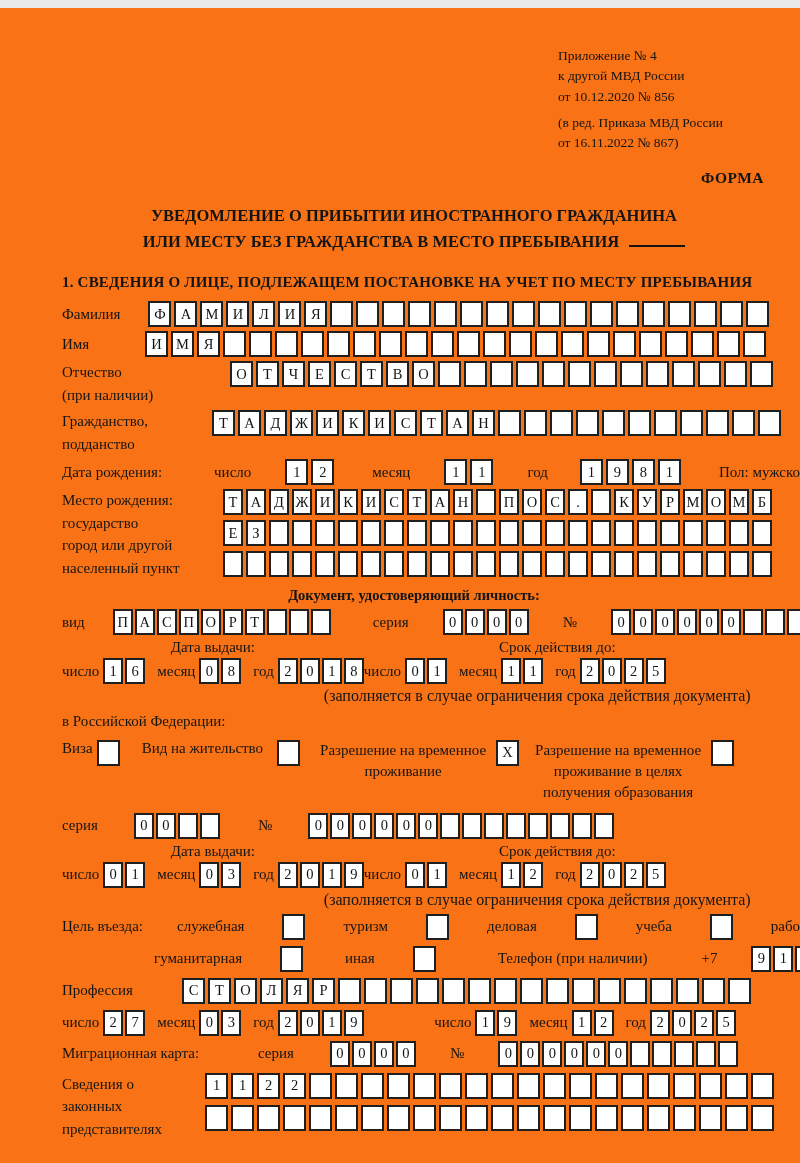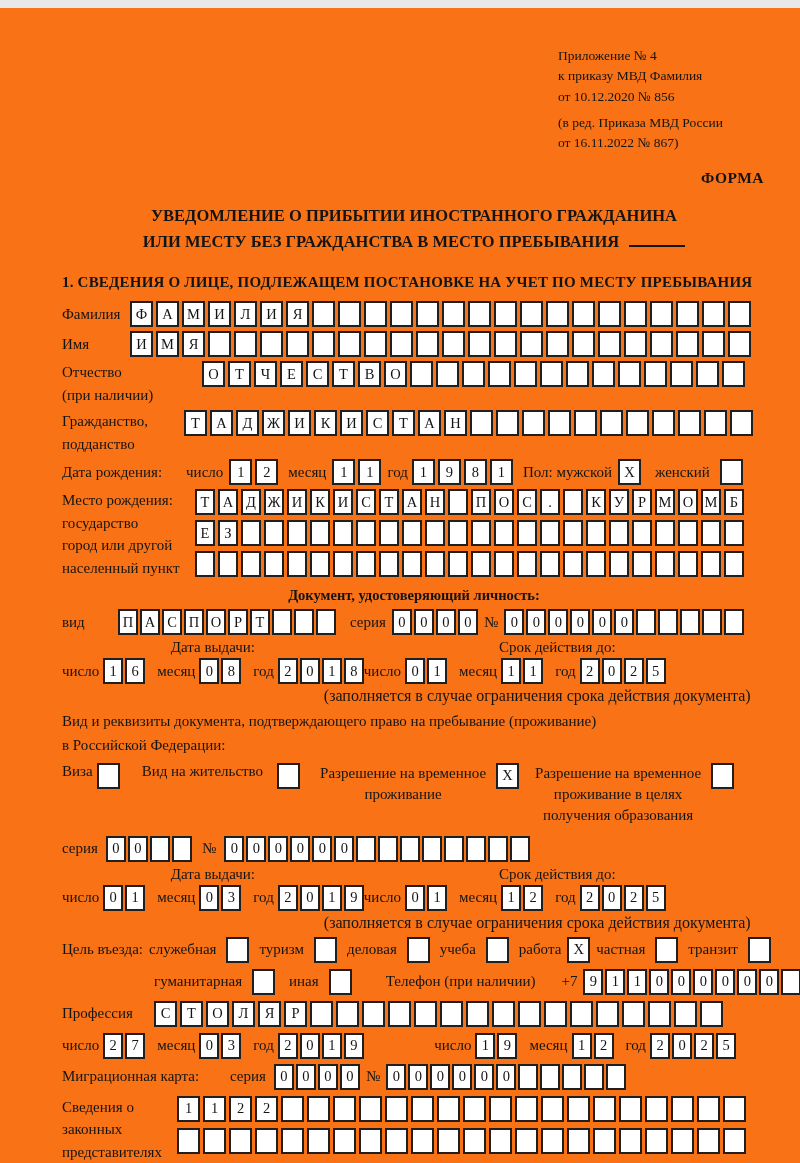--- a/index.html
+++ b/index.html
@@ -9,21 +9,21 @@
     font-family:"Liberation Serif","DejaVu Serif",serif;
     padding:38px 34px 20px 62px; overflow:hidden; position:relative;
   }
   .appendix { margin-left:496px; font-size:13.5px; line-height:1.5; }
   .appendix .edition { margin-top:6px; }
   .forma { text-align:right; font-weight:bold; font-size:15.5px; margin:16px 2px 6px 0; letter-spacing:.5px; }
   .title { text-align:center; font-weight:bold; font-size:16.5px; line-height:1.55; margin-top:16px; }
   .blank { display:inline-block; width:56px; border-bottom:2px solid #141414; margin-left:10px; }
   .sec-heading { font-weight:bold; font-size:15px; margin-top:20px; letter-spacing:.2px; }
 
-  .row { display:flex; align-items:center; margin-bottom:4px; }
+  .row { display:flex; align-items:center; margin-bottom:4px;gap:28px; }
   .row.top { align-items:flex-start; }
   .lbl { font-size:15px; white-space:nowrap; }
   .labelcol { flex:0 0 auto; font-size:15px; line-height:1.5; }
 
   .cells { display:inline-flex; gap:3px; align-items:center; flex:0 0 auto; }
   .cell {
     width:23px; height:26px; border:2px solid #1f1f1f; background:#fff;
     display:inline-flex; align-items:center; justify-content:center;
     font-size:14.5px; flex:0 0 auto;
   }
@@ -47,21 +47,21 @@
   .permits .cells { margin-left:10px; margin-top:0; } .mt10 { margin-top:10px; }
   .ml6 { margin-left:6px; } .ml10 { margin-left:10px; } .ml14 { margin-left:14px; }
 </style>
 </head>
 <body>
 
 <div class="page">
 
   <div class="appendix">
     <div>Приложение № 4</div>
-    <div>к приказу МВД Фамилия</div>
+    <div>к другой МВД России</div>
     <div>от 10.12.2020 № 856</div>
     <div class="edition">(в ред. Приказа МВД России</div>
     <div>от 16.11.2022 № 867)</div>
   </div>
 
   <div class="forma">ФОРМА</div>
 
   <div class="title">
     <div>УВЕДОМЛЕНИЕ О ПРИБЫТИИ ИНОСТРАННОГО ГРАЖДАНИНА</div>
     <div><span>ИЛИ МЕСТУ БЕЗ ГРАЖДАНСТВА В МЕСТО ПРЕБЫВАНИЯ</span><span class="blank"></span></div>
@@ -389,21 +389,20 @@
             <span class="cell">0</span>
             <span class="cell">2</span>
             <span class="cell">5</span>
           </span>
       </div>
       <div class="dnote">(заполняется в случае ограничения срока действия документа)</div>
     </div>
   </div>
 
   <div class="intro">
-    <div>Вид и реквизиты документа, подтверждающего право на пребывание (проживание)</div>
     <div>в Российской Федерации:</div>
   </div>
 
   <div class="permits">
     <span class="lbl">Виза</span>
     <span class="cells" style="margin-left:4px">
         <span class="cell"></span>
       </span>
     <span class="lbl" style="margin-left:22px">Вид на жительство</span>
     <span class="cells" style="margin-left:14px">

